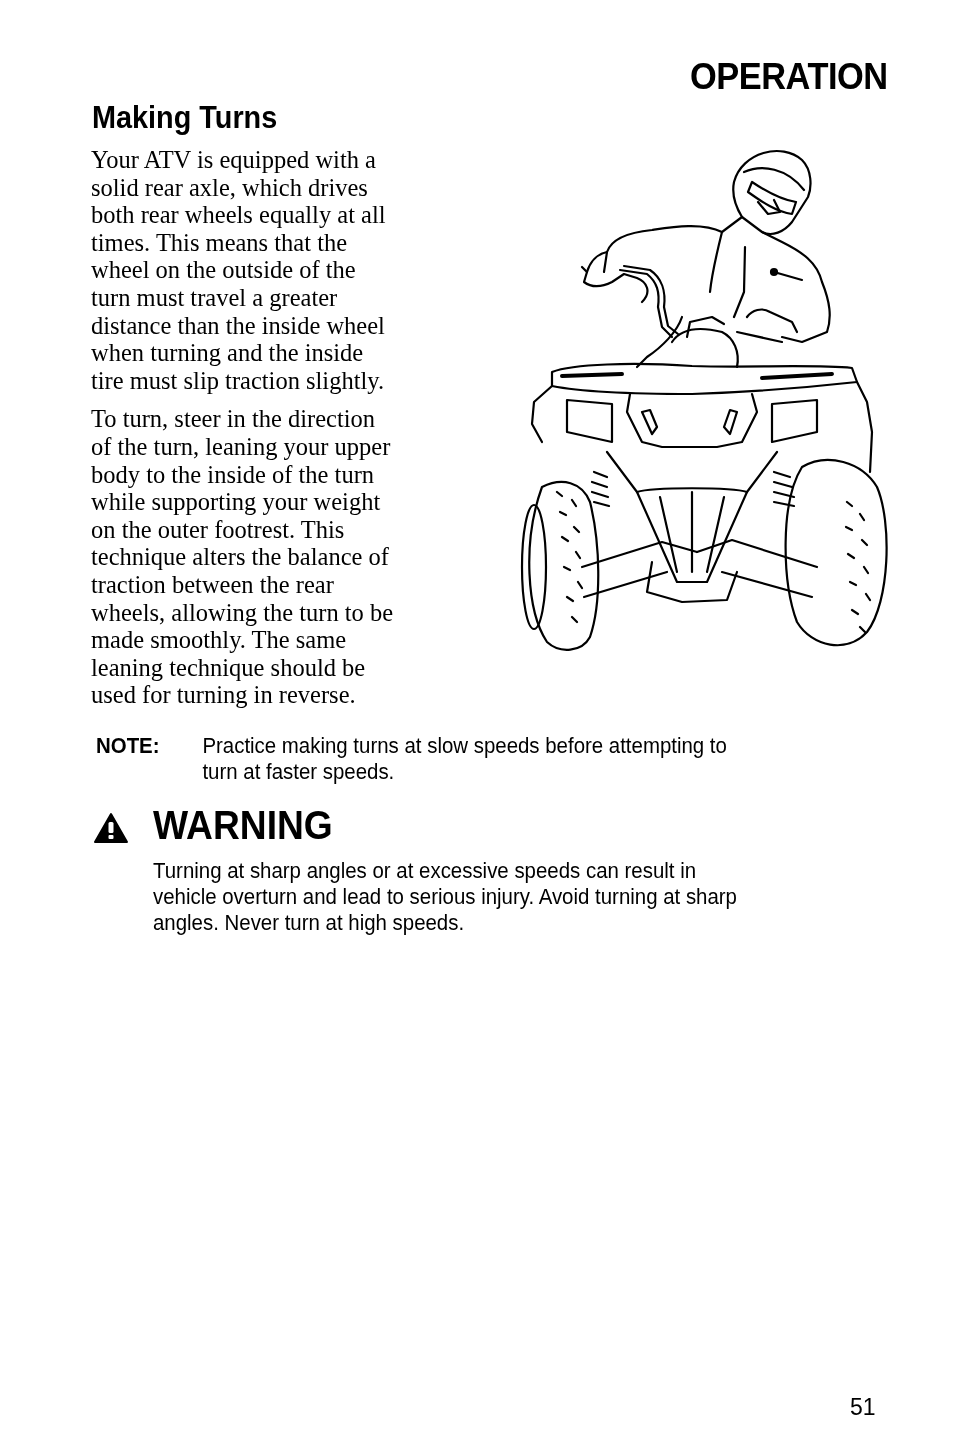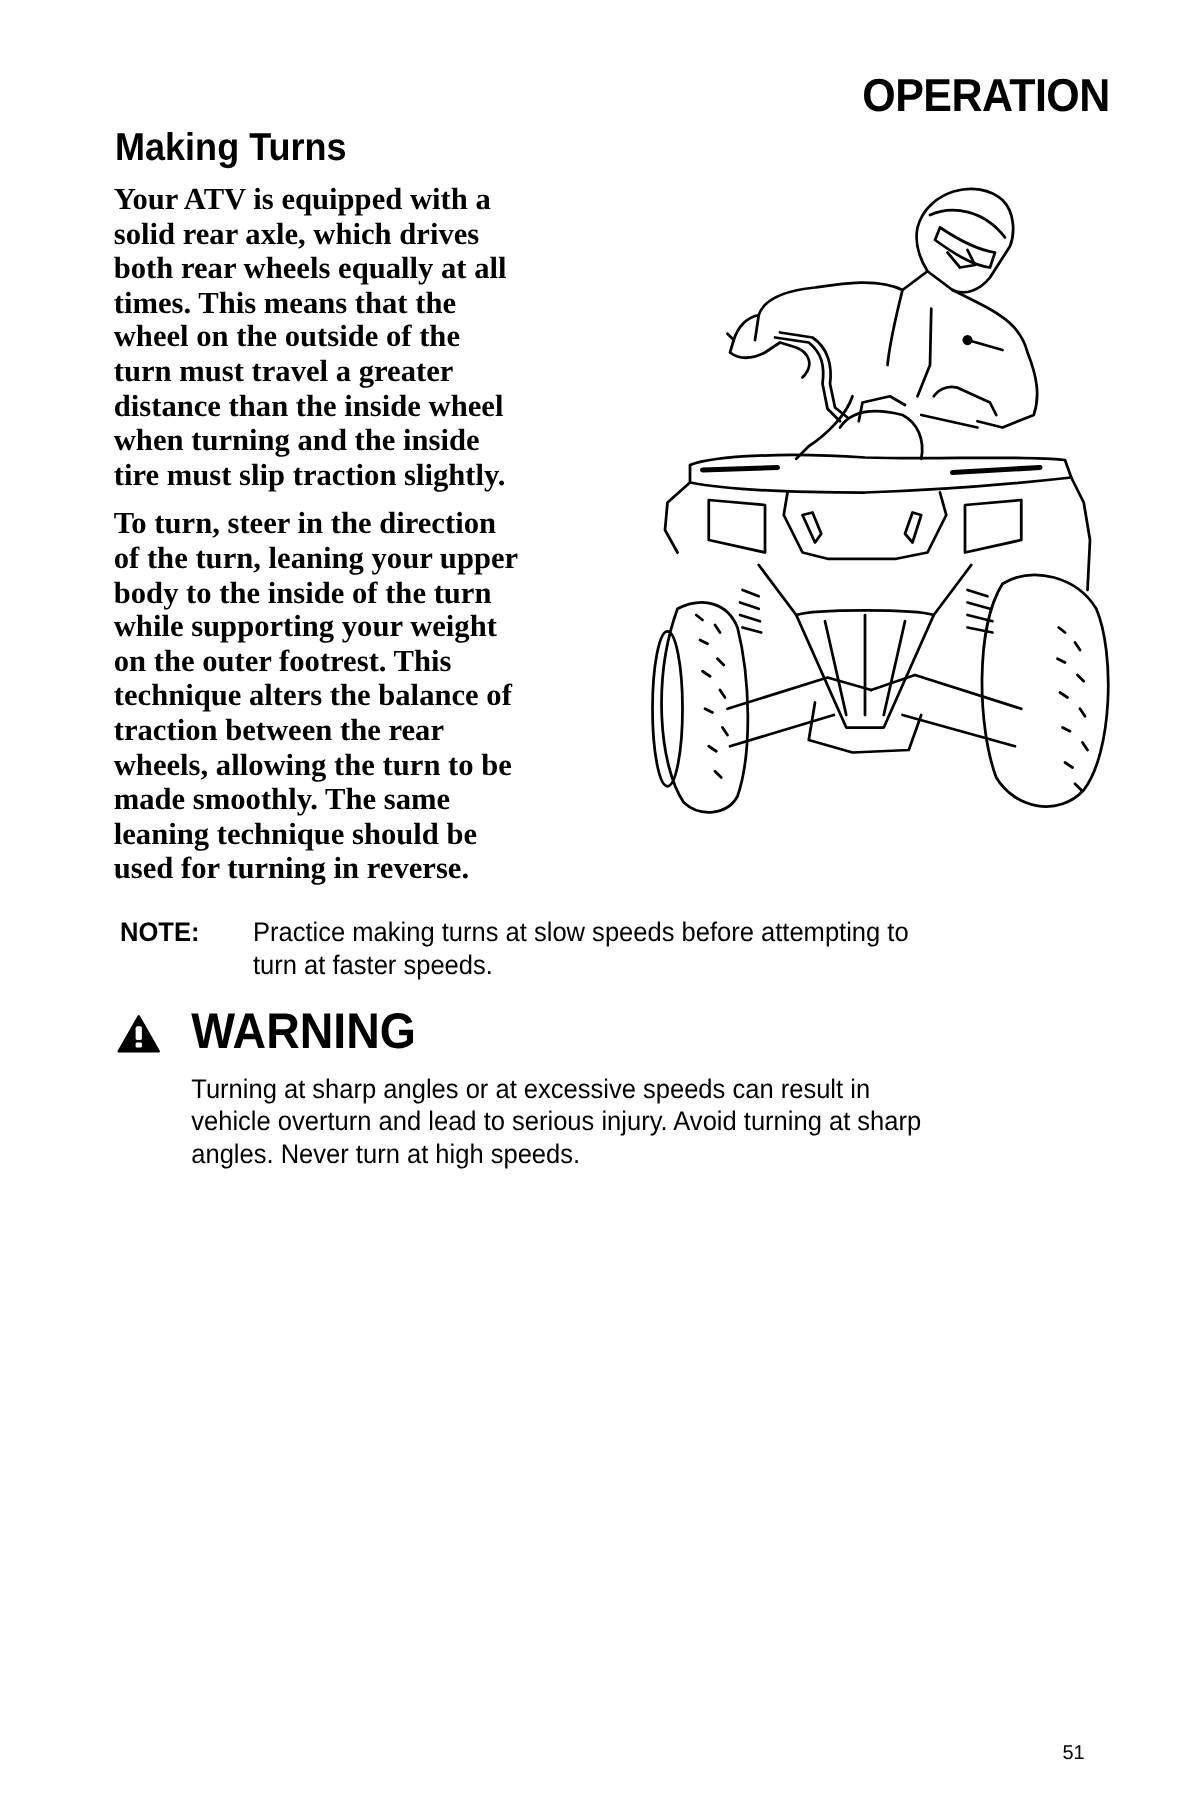--- a/index.html
+++ b/index.html
@@ -11,42 +11,42 @@
     }
     .page-title {
       position: absolute; left: 92px; top: 100px;
       font-family: "Liberation Sans", sans-serif; font-weight: bold; font-size: 31px;
       transform: scaleX(0.93); transform-origin: left top;
     }
     .body-col {
       position: absolute; left: 91px; top: 146px; width: 355px;
       font-family: "Liberation Serif", serif; font-size: 24.5px; line-height: 27.6px;
     }
-    .body-col p { margin: 0 0 11px 0; white-space: pre-line; font-weight: bold; }
+    .body-col p { margin: 0 0 11px 0; white-space: pre-line; }
     .illustration { position: absolute; left: 512px; top: 142px; width: 380px; height: 515px; }
     .note {
       position: absolute; left: 96px; top: 733px; width: 780px;
       font-family: "Liberation Sans", sans-serif; font-size: 21.5px; line-height: 26px;
       transform: scaleX(0.95); transform-origin: left top;
     }
     .note-label { position: absolute; left: 0; top: 0; font-weight: bold; }
     .note-text { position: absolute; left: 112px; top: 0; width: 700px; white-space: pre-line; }
     .warning-head { position: absolute; left: 93px; top: 803px; display: flex; align-items: flex-end; }
     .warning-title {
       font-family: "Liberation Sans", sans-serif; font-weight: bold; font-size: 40px;
       margin-left: 24px; transform: scaleX(0.93); transform-origin: left center;
     }
     .warning-text {
       position: absolute; left: 153px; top: 858px; width: 760px;
       font-family: "Liberation Sans", sans-serif; font-size: 21.5px; line-height: 26px;
       white-space: pre-line; transform: scaleX(0.95); transform-origin: left top;
     }
     .page-number {
       position: absolute; left: 850px; top: 1394px;
-      font-family: "Liberation Sans", sans-serif; font-size: 16px;
+      font-family: "Liberation Sans", sans-serif; font-size: 23px;
     }
   </style>
 </head>
 <body>
 
 <div class="section-header">OPERATION</div>
 
 <div class="page-title">Making Turns</div>
 
 <div class="body-col">

